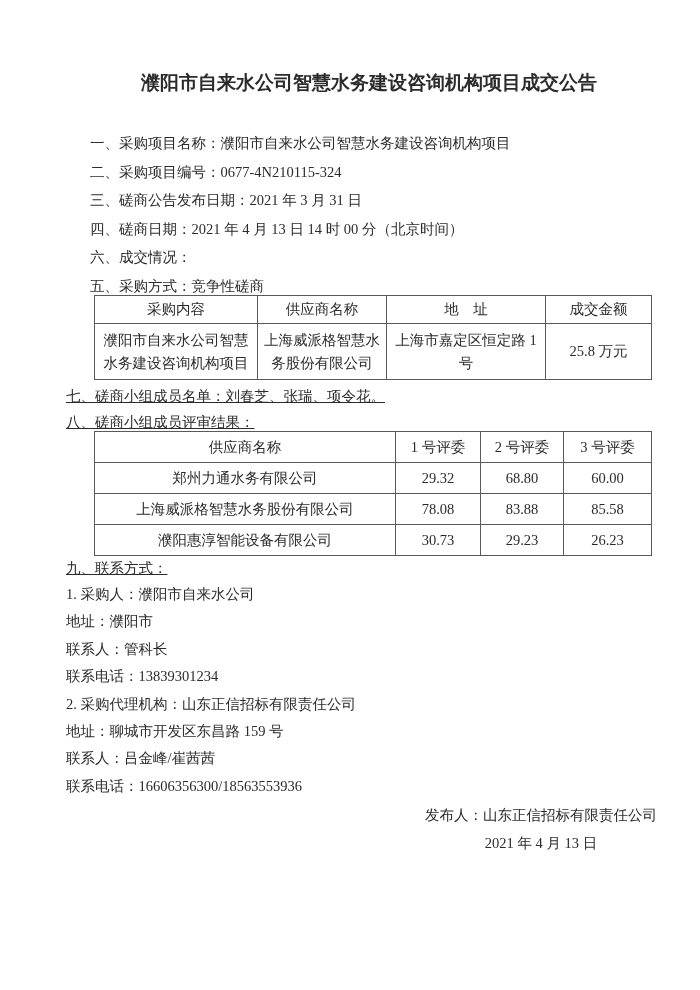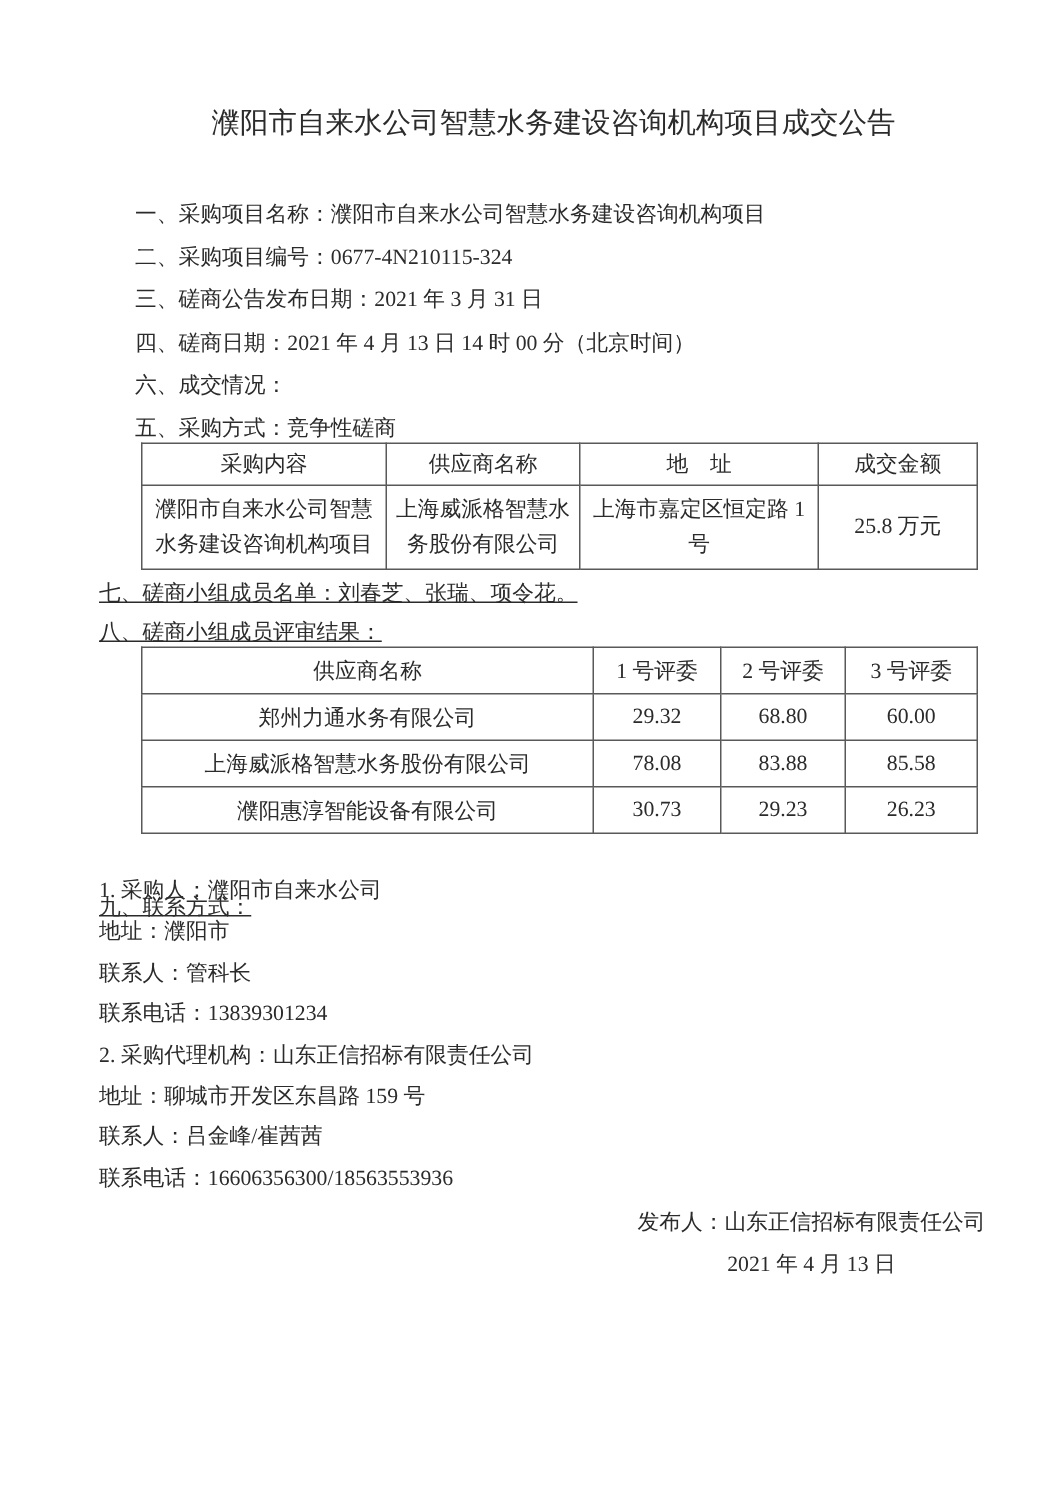--- a/index.html
+++ b/index.html
@@ -14,42 +14,42 @@
   }
   .title {
     position: absolute;
     top: 69px;
     left: 66px;
     width: 606px;
     margin: 0;
     text-align: center;
     font-size: 19px;
     line-height: 27px;
-    font-weight: normal;
+    font-weight: bold;
     white-space: pre;
   }
   .items {
     position: absolute;
     top: 129px;
     left: 66px;
     font-size: 14.5px;
     line-height: 28.6px;
     margin-left: 24px;
   }
   .items > div { white-space: pre; }
   .bodyline {
     position: absolute;
     left: 66px;
     font-size: 14.5px;
     white-space: pre;
     text-decoration: underline;
   }
   .line7 { top: 383px; line-height: 27px; }
   .line8 { top: 409px; line-height: 27px; }
-  .line9 { top: 554px; line-height: 28px; margin-top: 37px; }
+  .line9 { top: 554px; line-height: 28px; }
   table {
     position: absolute;
     left: 94px;
     border-collapse: collapse;
     table-layout: fixed;
     font-size: 14.5px;
     color: #2b2b2b;
     padding-left: 45px;
   }
   .t1 { top: 295px; width: 557px; }

